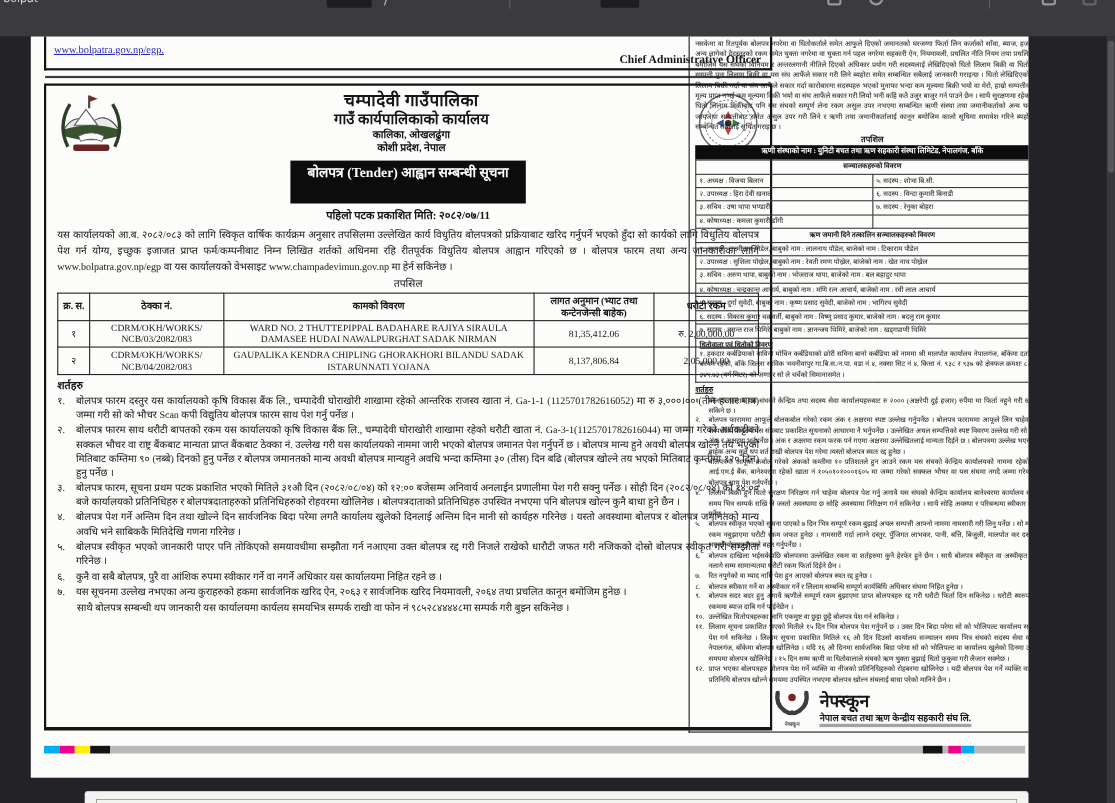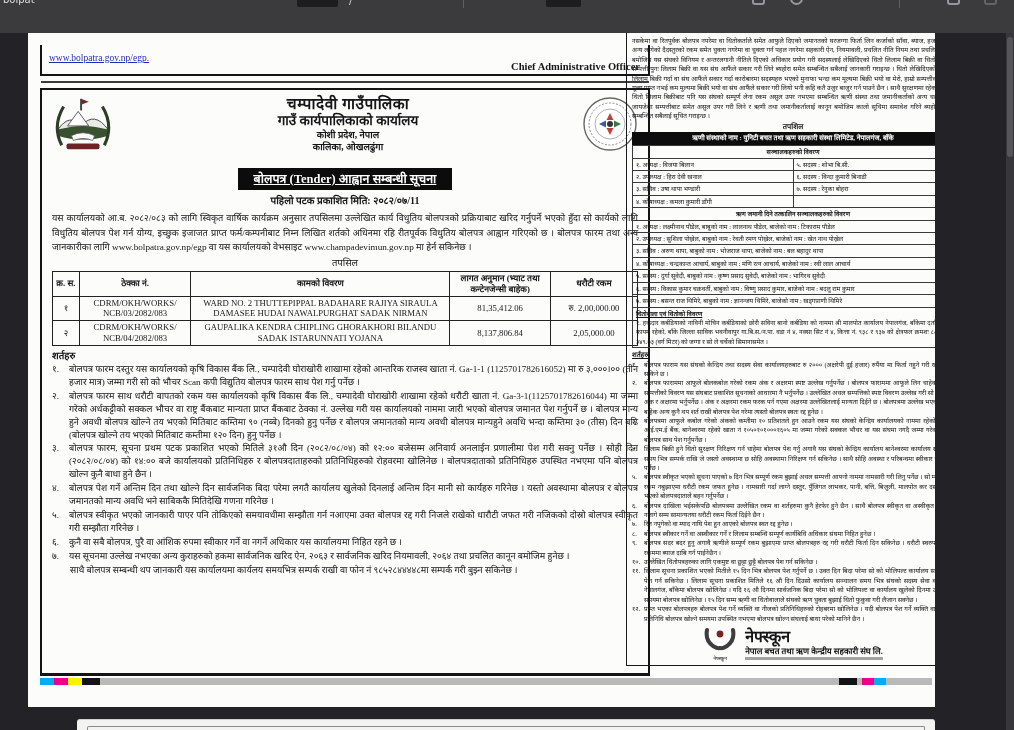--- a/index.html
+++ b/index.html
@@ -15,32 +15,32 @@
   .tb-nub { position:absolute; top:-8px; width:13px; height:13px; border:2px solid #97979b; border-radius:3px; background:transparent; }
   .tb-nub.round { border-radius:50%; }
   .tb-nub.dim { opacity:.45; }
   .scroll-track { position:absolute; right:0; top:33px; width:8px; height:697px; background:#37373b; z-index:4; }
   .scroll-thumb { position:absolute; left:1px; top:4px; width:6px; height:120px; background:#55555a; border-radius:3px; }
 
   
   .page1 { position:absolute; left:28px; top:33px; width:907px; height:674px; background:#fcfcfb; overflow:hidden; z-index:1; }
 
   
-  .colL { position:absolute; left:12px; top:12px; width:610px; }
+  .colL { position:absolute; left:12px; top:0; width:662px; }
   .box1 { border:2px solid #141414; border-top:none; height:31px; padding:2px 7px; position:relative; overflow:hidden; }
   .lnk { font-size:9.5px; color:#2929b8; text-decoration:underline; }
   .cao { position:absolute; right:8px; bottom:2px; font-weight:bold; font-size:10.5px; }
   .ruleL { height:2px; background:#3c3c3c; margin:5px 1px; }
   .box2 { border:2px solid #141414; border-bottom-width:3px; height:588px; padding:4px 10px 3px; overflow:hidden; }
   .hdr { display:flex; align-items:center; gap:4px;font-family:Liberation Serif, serif; }
   .hdr-center { flex:1; text-align:center; line-height:1.25; }
   .org { font-size:15.5px; font-weight:bold; letter-spacing:.5px; }
   .office { font-size:13.5px; font-weight:bold; }
   .addr { font-size:9.5px; font-weight:bold; }
-  .banner { margin:14px auto 0; background:#0c0c0c; color:#fff; width:fit-content; padding:2px 16px 3px; font-size:12.5px; font-weight:bold;text-decoration:underline; }
+  .banner { margin:4px auto 0; background:#0c0c0c; color:#fff; width:fit-content; padding:2px 16px 20px; font-size:12.5px; font-weight:bold; }
   .pubdate { text-align:center; font-weight:bold; font-size:10px; margin-top:3px; }
   .intro { margin-top:4px; font-size:9.2px; line-height:14.6px; text-align:justify; }
   .tapsilL { text-align:center; font-weight:normal; font-size:9.5px; margin:1px 0 2px; }
   table.tt { width:100%; border-collapse:collapse; font-size:8.7px; }
   table.tt th, table.tt td { border:1px solid #222; padding:1px 2px; text-align:center; vertical-align:middle; line-height:1.25; }
   table.tt th { font-weight:bold; }
   .w-sn{width:24px;} .w-ct{width:100px;} .w-ds{width:232px;} .w-es{width:90px;} .w-dp{width:78px;}
   .termsTitle { font-weight:bold; font-size:9.8px; margin:3px 0 1px; }
   .term { display:flex; font-size:9.1px; line-height:12.9px; text-align:justify; margin-bottom:1px; }
   .term .num { flex:0 0 17px; }
@@ -120,22 +120,22 @@
           <path d="M16 30 L27 15 L38 30 Z" fill="#fdfdfd" stroke="#5a5a5a" stroke-width="1"></path>
           <path d="M6 34 Q32 26 58 34 L58 40 Q32 48 6 40 Z" fill="#39512f"></path>
           <path d="M10 50 Q0 30 12 10" fill="none" stroke="#2c3f26" stroke-width="3.2"></path>
           <path d="M54 50 Q64 30 52 10" fill="none" stroke="#2c3f26" stroke-width="3.2"></path>
           <path d="M20 40 Q32 34 44 40 L42 45 Q32 41 22 45 Z" fill="#fafafa" stroke="#555" stroke-width=".8"></path>
           <rect x="15" y="48" width="34" height="6" rx="2" fill="#6a2424"></rect>
         </svg>
         <div class="hdr-center">
           <div class="org">चम्पादेवी गाउँपालिका</div>
           <div class="office">गाउँ कार्यपालिकाको कार्यालय</div>
+          <div class="addr">कालिका, ओखलढुंगा</div>
           <div class="addr">कोशी प्रदेश, नेपाल</div>
-          <div class="addr">कालिका, ओखलढुंगा</div>
         </div>
         <svg width="56" height="56" viewBox="0 0 56 56">
           <circle cx="28" cy="28" r="26" fill="#fff" stroke="#666" stroke-width="1.4"></circle>
           <circle cx="28" cy="28" r="21" fill="none" stroke="#888" stroke-width="1" stroke-dasharray="2 1.6"></circle>
           <circle cx="28" cy="28" r="15" fill="none" stroke="#9a9a9a" stroke-width=".8"></circle>
           <path d="M28 17 l3.5 7 -7 0 z" fill="#c2403a"></path>
           <path d="M28 39 l-3.5 -7 7 0 z" fill="#c2403a"></path>
           <path d="M17 28 l7 -3.5 0 7 z" fill="#3a5a9a"></path>
           <path d="M39 28 l-7 -3.5 0 7 z" fill="#3c7a44"></path>
           <circle cx="28" cy="28" r="3" fill="#333"></circle>

